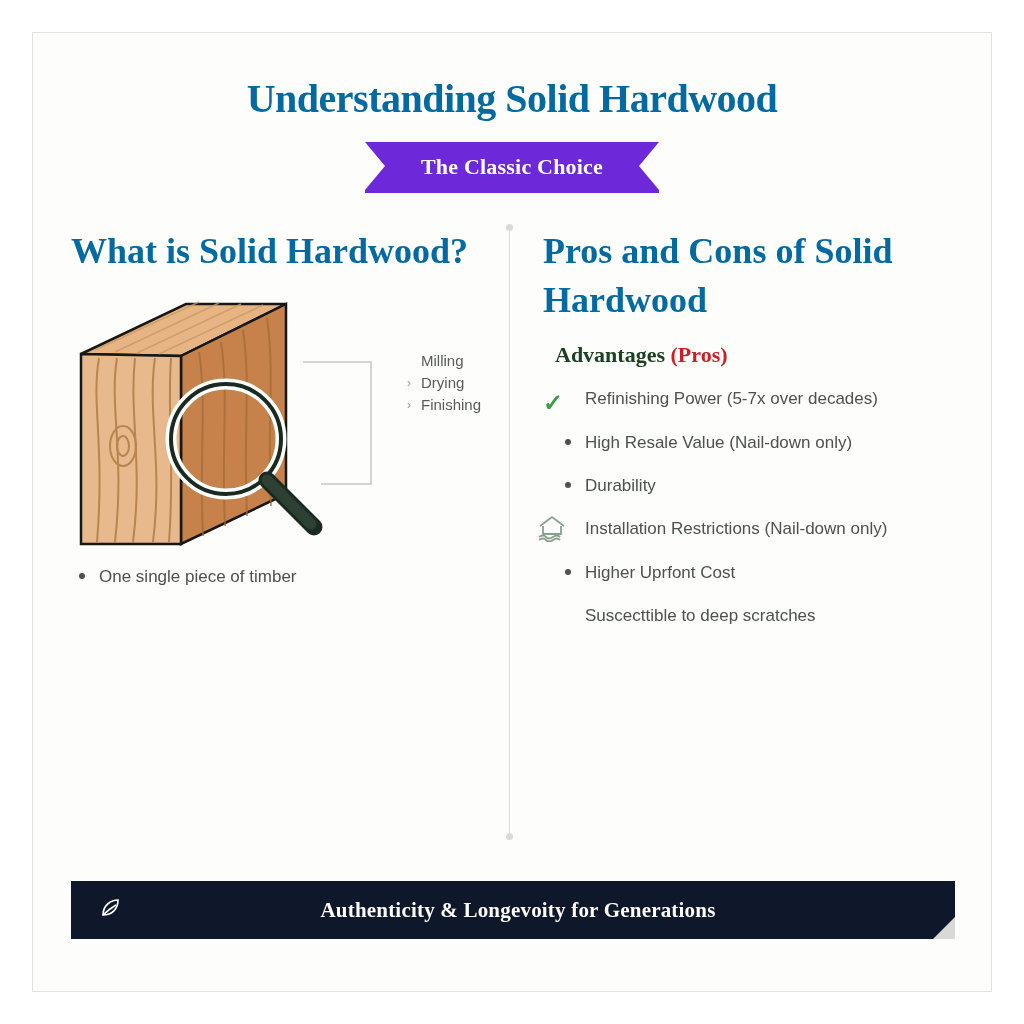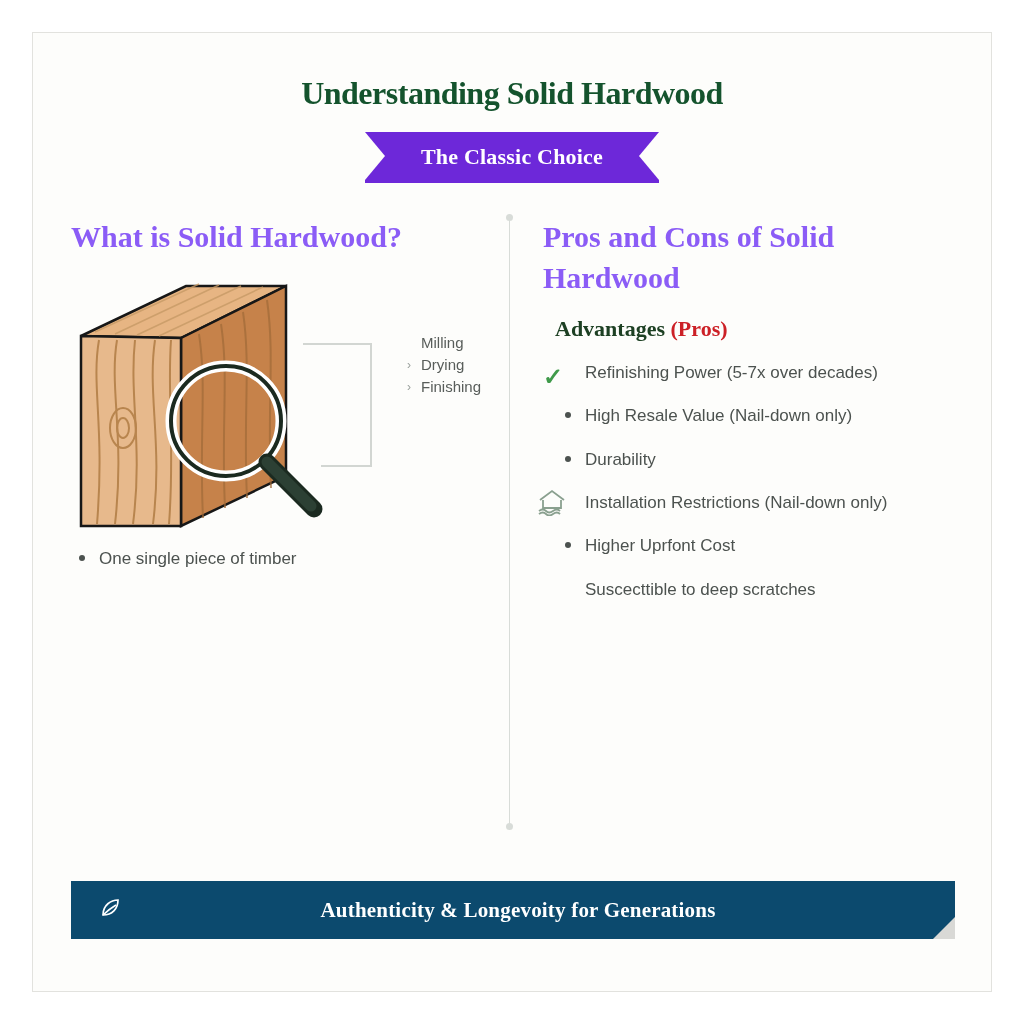--- a/index.html
+++ b/index.html
@@ -22,22 +22,22 @@
     background: #fdfdfb;
     border: 1px solid #e2e2de;
     box-sizing: border-box;
   }
 
   
   .title {
     text-align: center;
     font-family: "Liberation Serif", serif;
     font-weight: bold;
-    font-size: 32px;
-    color: #14532d;
+    font-size: 40px;
+    color: #0369a1;
     letter-spacing: -0.5px;
     margin-top: 42px;
   }
 
   
   .ribbon-wrap {
     display: flex;
     justify-content: center;
     margin-top: 20px;
   }
@@ -94,23 +94,23 @@
     height: 7px;
     border-radius: 50%;
     background: #d8dcd8;
   }
   .divider .dot.top { top: -3px; }
   .divider .dot.bot { bottom: -3px; }
 
   .col-heading {
     font-family: "Liberation Serif", serif;
     font-weight: bold;
-    font-size: 30px;
+    font-size: 36px;
     line-height: 1.35;
-    color: #8b5cf6;
+    color: #0369a1;
     margin: 0 0 18px 0;
   }
 
   
   .illus {
     position: relative;
     height: 270px;
     margin-top: 14px;
   }
   .process-list {
@@ -197,21 +197,21 @@
   }
   .r-item.nomark { padding-left: 42px; }
 
   
   .footer {
     position: absolute;
     left: 38px;
     bottom: 52px;
     width: 884px;
     height: 58px;
-    background: #0c4a6e;
+    background: #0f172a;
     color: #ffffff;
     display: flex;
     align-items: center;
     box-sizing: border-box;
   }
   .footer .leaf {
     margin-left: 28px;
     color: #ffffff;
     font-size: 20px;
   }

